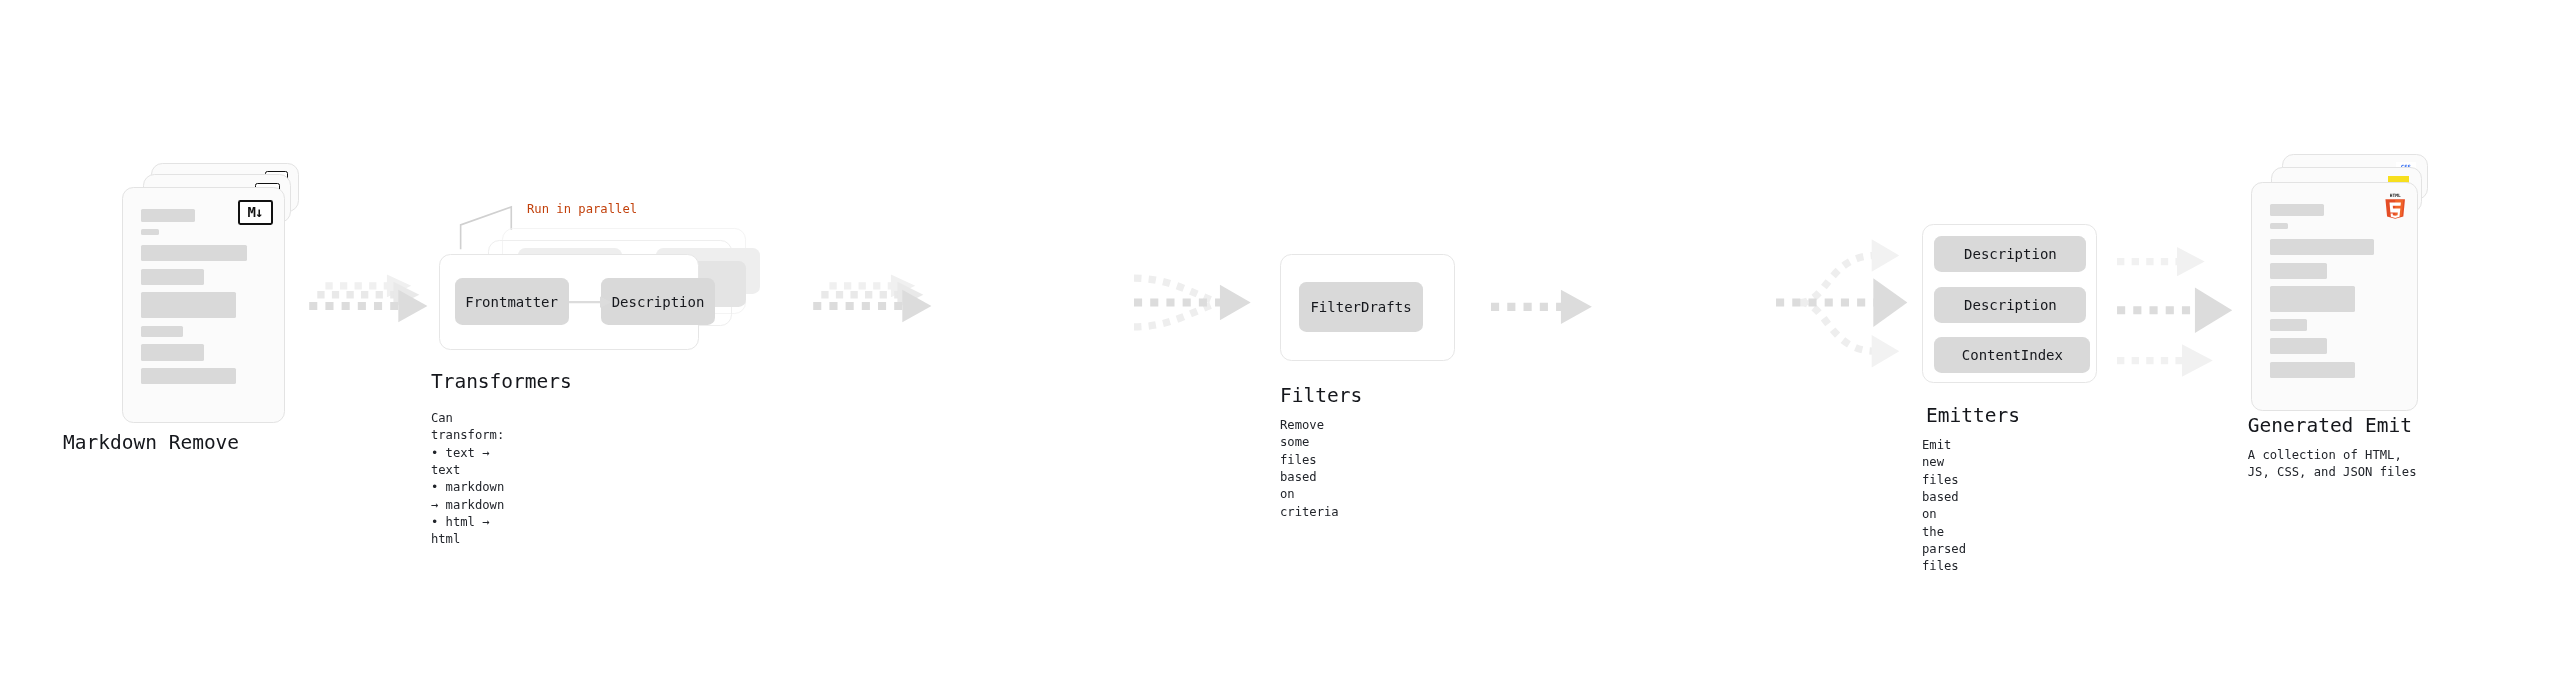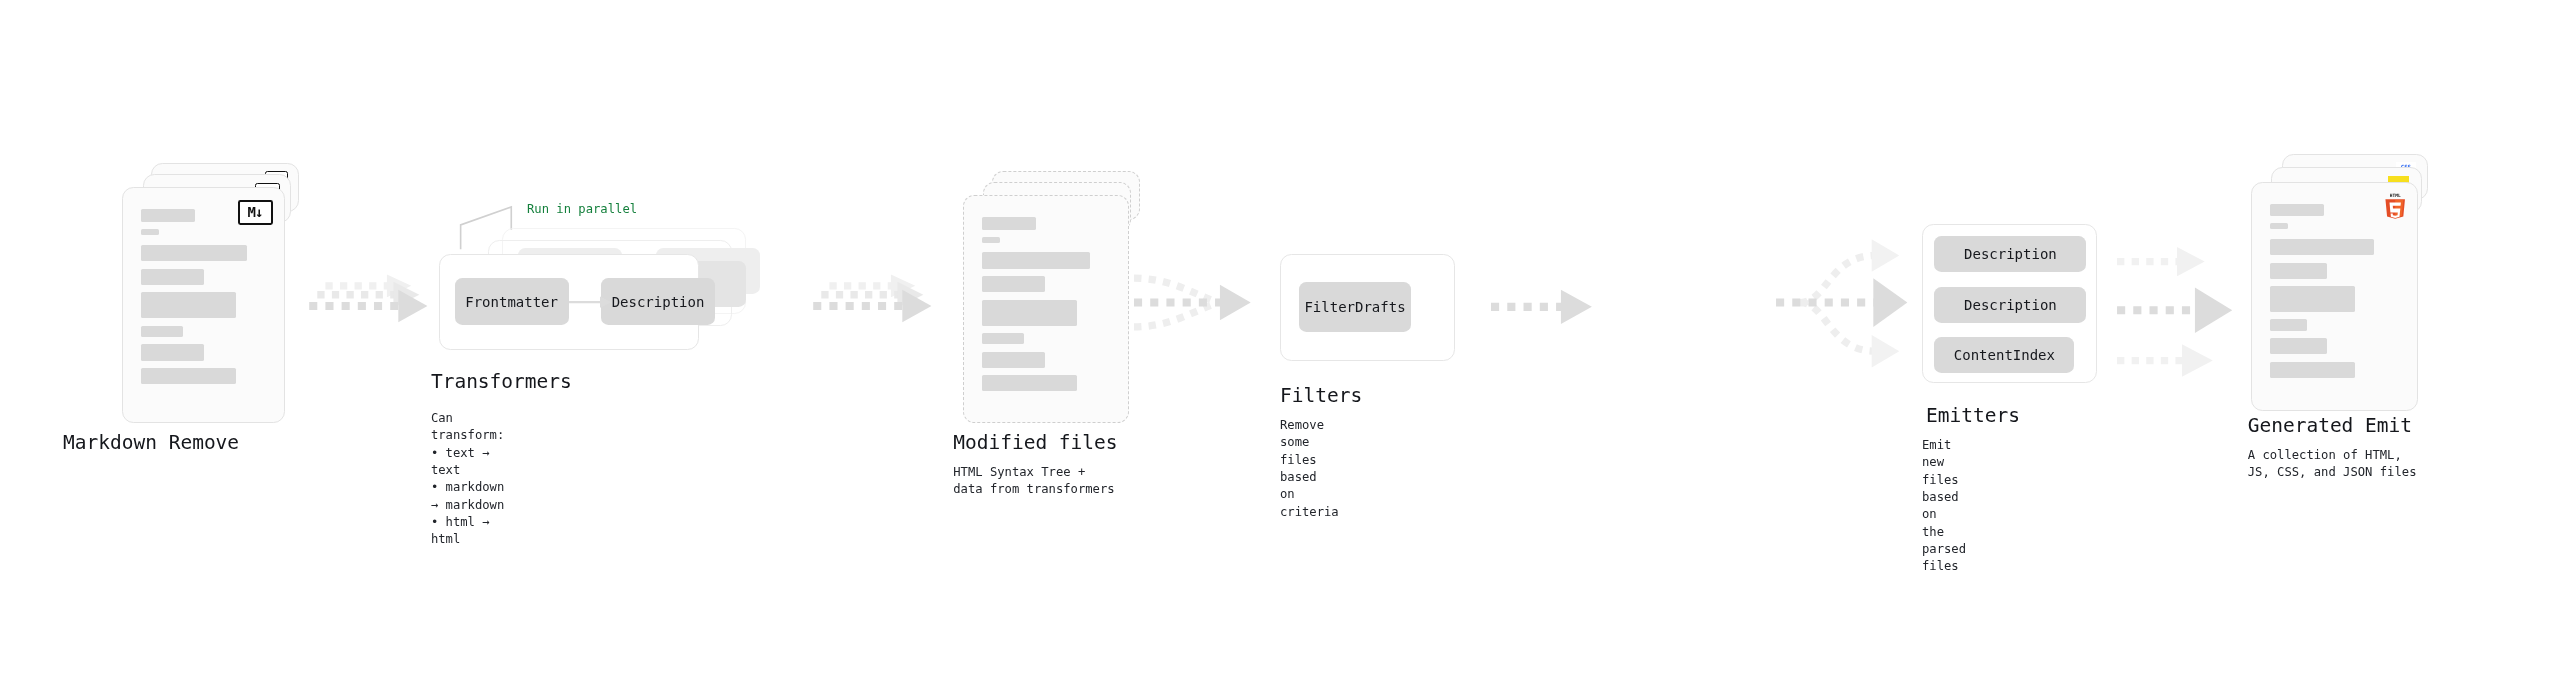--- a/index.html
+++ b/index.html
@@ -122,21 +122,21 @@
   .caption {
     position: absolute;
     font-size: 12.2px;
     line-height: 1.42;
     color: #22252b;
     white-space: pre-line;
   }
   .parallel-label {
     position: absolute;
     font-size: 12.2px;
-    color: #15803d;
+    color: #c2410c;
     white-space: nowrap;
   }
   svg { overflow: visible; display: block; }
 </style>
 </head>
 <body>
 
 <div id="stage">
 
   <div class="node" style="left:122px; top:163px;">
@@ -231,54 +231,33 @@
         <line x1="10" y1="33" x2="108" y2="33"></line>
         <polygon points="104,17 136,33 104,49" stroke="none"></polygon>
       </g>
       <g stroke="#dcdcdc" stroke-width="10" stroke-dasharray="10 10" fill="#dcdcdc">
         <line x1="0" y1="47" x2="115" y2="47"></line>
         <polygon points="110,27 146,47 110,67" stroke="none"></polygon>
       </g>
     </svg>
   </div>
 
-  <div class="node" style="left:963px; top:171px;">
-    <div class="doccard-wrap" style="width:179px; height:260px;">
-      <div class="sheet dashed" style="left:29px; top:0px; width:148px; height:49px;"></div>
-      <div class="sheet dashed" style="left:19.5px; top:11.4px; width:148px; height:49px;"></div>
-      <div class="sheet dashed" style="left:0px; top:24.4px; width:166px; height:228px;">
-        <div class="lines">
-          <div class="ln" style="width:54px;  height:12.2px;"></div>
-          <div class="ln" style="width:18px;  height:5.7px; margin-bottom:9.8px;"></div>
-          <div class="ln" style="width:108px; height:16.3px;"></div>
-          <div class="ln" style="width:63px;  height:16.3px;"></div>
-          <div class="ln" style="width:95px; height:26px;"></div>
-          <div class="ln" style="width:42px;  height:11.4px;"></div>
-          <div class="ln" style="width:63px;  height:16.3px;"></div>
-          <div class="ln" style="width:95px; height:16.3px;"></div>
-        </div>
-      </div>
-    </div>
-    <div class="title" style="left:-9.8px; top:260px;">Modified files</div>
-    <div class="caption" style="left:-9.8px; top:293px;">HTML Syntax Tree +
-data from transformers</div>
-  </div>
 
   <div class="node" style="left:1134px; top:260px;">
     <svg width="154" height="98" viewBox="0 0 190 120">
       <path d="M0 22 C 45 22, 70 40, 104 52" fill="none" stroke="#eeeeee" stroke-width="9" stroke-dasharray="9 9"></path>
       <path d="M0 82 C 45 82, 70 64, 104 52" fill="none" stroke="#eeeeee" stroke-width="9" stroke-dasharray="9 9"></path>
       <line x1="0" y1="52" x2="112" y2="52" stroke="#dcdcdc" stroke-width="10" stroke-dasharray="10 10"></line>
       <polygon points="106,30 144,52 106,74" fill="#dcdcdc"></polygon>
     </svg>
   </div>
 
   <div class="node" style="left:1280px; top:254px;">
     <div class="procbox" style="left:0px; top:0px; width:175px; height:107px;">
-      <div class="pill" style="left:18px; top:27px; width:112px; height:50px;">FilterDrafts</div>
+      <div class="pill" style="left:18px; top:27px; width:124px; height:50px;">FilterDrafts</div>
     </div>
     <div class="title" style="left:0px; top:130px;">Filters</div>
     <div class="caption" style="left:0px; top:163px;">Remove some files based
 on criteria</div>
   </div>
 
   <div class="node" style="left:1491px; top:280px;">
     <svg width="122" height="57" viewBox="0 0 150 70">
       <line x1="0" y1="33" x2="90" y2="33" stroke="#dcdcdc" stroke-width="10" stroke-dasharray="10 10"></line>
       <polygon points="86,12 124,33 86,54" fill="#dcdcdc"></polygon>
@@ -294,21 +273,21 @@
       <polygon points="118,132 152,152 118,172" fill="#f2f2f2"></polygon>
       <line x1="0" y1="92" x2="126" y2="92" stroke="#dcdcdc" stroke-width="10" stroke-dasharray="10 10"></line>
       <polygon points="120,62 162,92 120,122" fill="#dcdcdc"></polygon>
     </svg>
   </div>
 
   <div class="node" style="left:1922px; top:224px;">
     <div class="procbox" style="left:0px; top:0px; width:175px; height:159px;">
       <div class="pill" style="left:11.4px; top:11.4px; width:152px; height:36px;">Description</div>
       <div class="pill" style="left:11.4px; top:62px; width:152px; height:36px;">Description</div>
-      <div class="pill" style="left:11.4px; top:112px; width:140px; height:36px;">ContentIndex</div>
+      <div class="pill" style="left:11.4px; top:112px; width:156px; height:36px;">ContentIndex</div>
     </div>
     <div class="title" style="left:4px; top:180px;">Emitters</div>
     <div class="caption" style="left:0px; top:213px;">Emit new files based on
 the parsed files</div>
   </div>
 
   <div class="node" style="left:2117px; top:234px;">
     <svg width="138" height="146" viewBox="0 0 170 180">
       <g stroke="#f1f1f1" stroke-width="9" stroke-dasharray="9 9" fill="#f1f1f1">
         <line x1="0" y1="34" x2="78" y2="34"></line>

